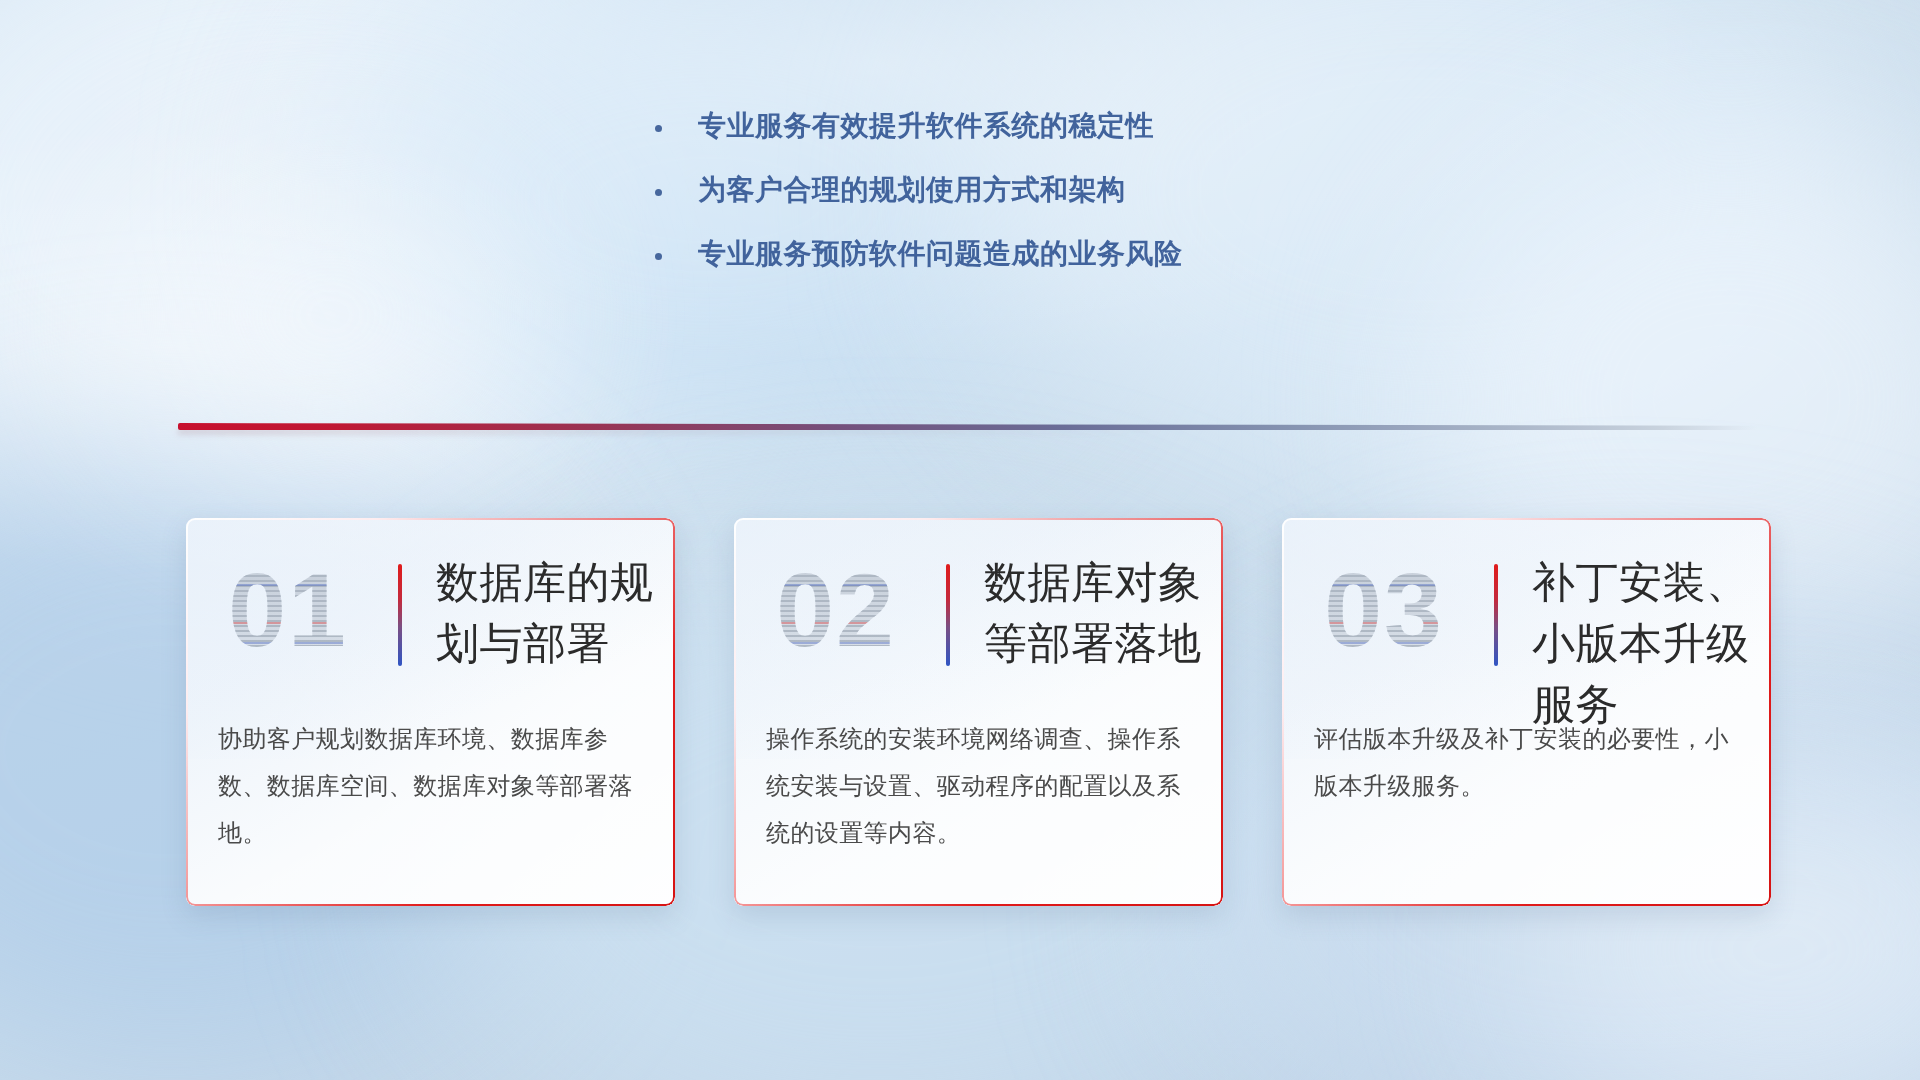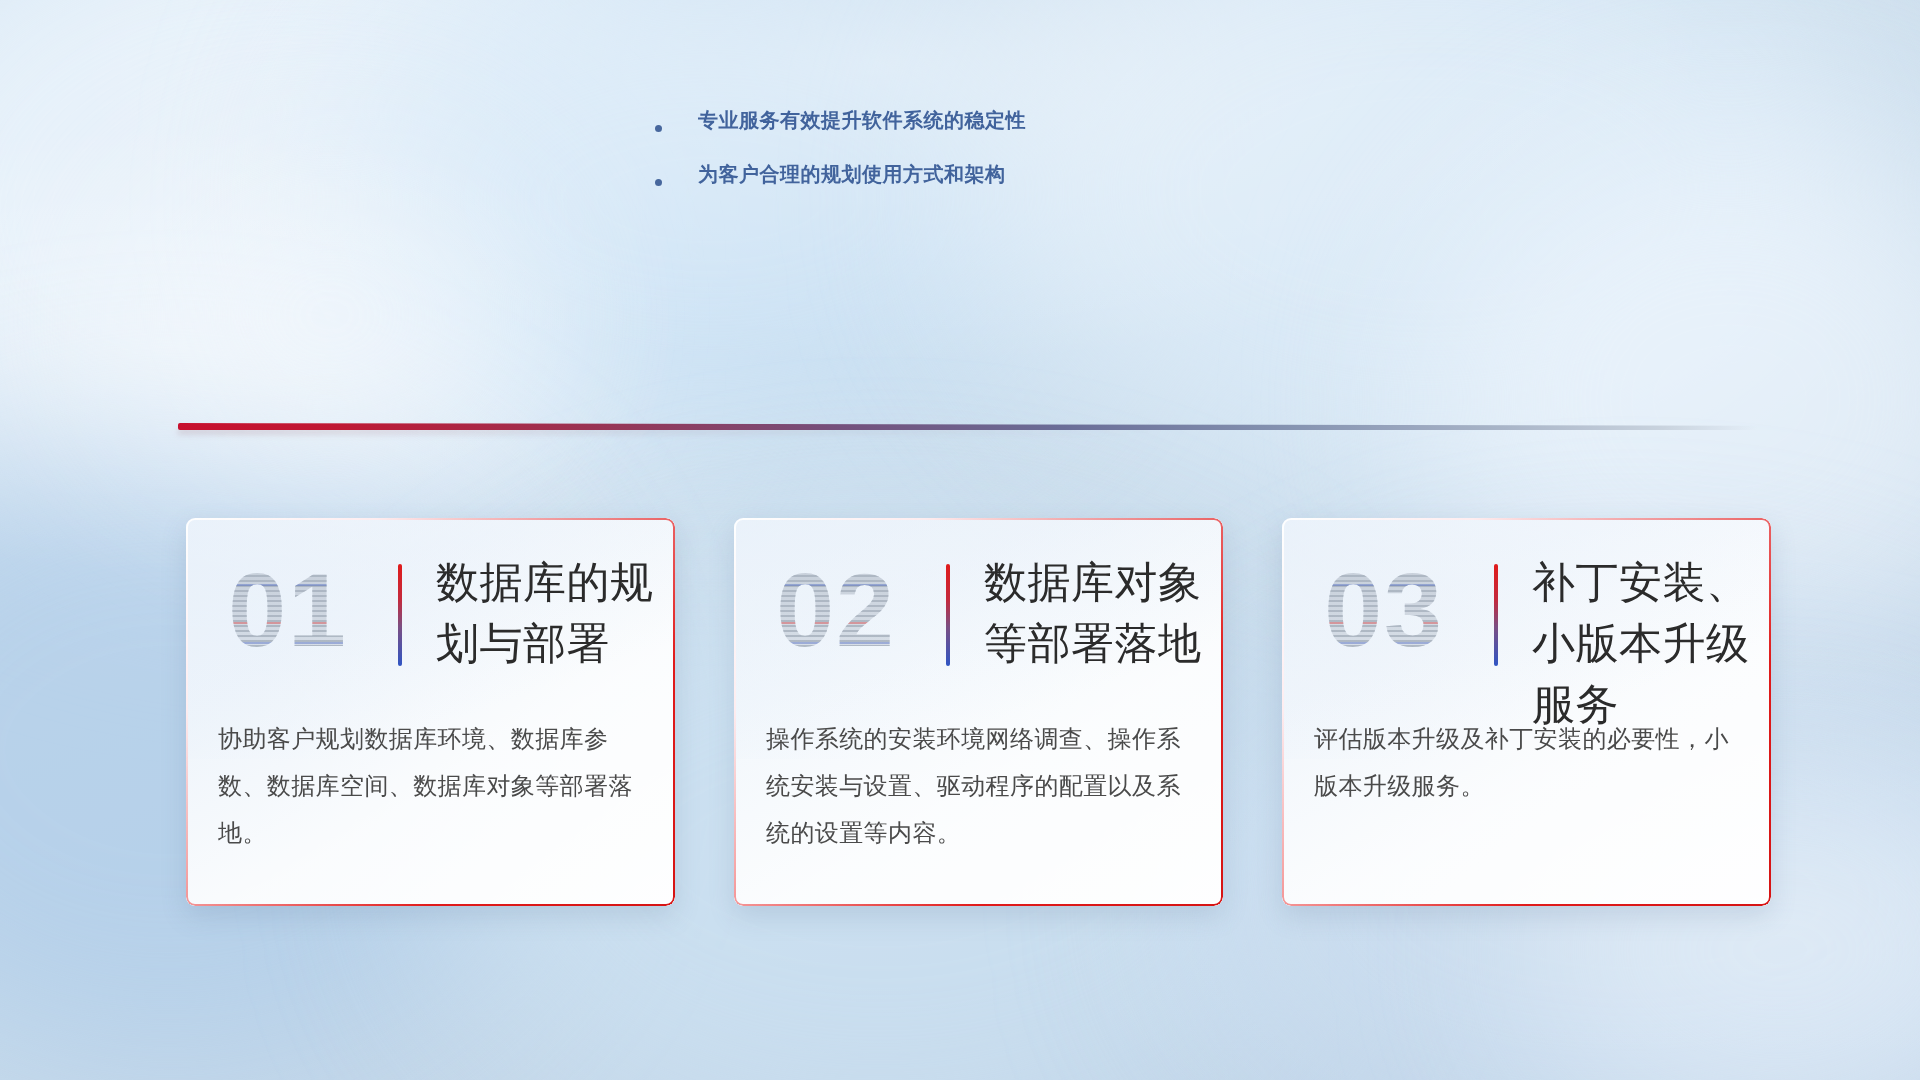--- a/index.html
+++ b/index.html
@@ -35,21 +35,21 @@
   }
 
   
   .bullets{position:absolute;left:655px;top:108px;width:820px;}
   .bullet-row{display:flex;align-items:flex-start;margin-bottom:28px;}
   .bullet-dot{
     width:7px;height:7px;border-radius:50%;background:#47679d;
     margin-top:17px;margin-right:36px;flex:0 0 auto;
   }
   .bullet-text{
-    font-size:20px;line-height:1.28;color:#41639c;letter-spacing:.5px;
+    font-size:28px;line-height:1.28;color:#41639c;letter-spacing:.5px;
     font-weight:600;white-space:nowrap;
   }
 
   
   .divider-wrap{position:absolute;left:178px;top:419px;width:1580px;height:16px;}
   .divider{
     position:absolute;left:0;top:4px;width:100%;height:7px;
     background:linear-gradient(90deg,#c7102e 0%,#bf1834 10%,#9a3353 26%,#74507c 42%,#6a6d97 56%,#8492b0 70%,#a9b5c8 84%,#c9d3de 94%,rgba(210,220,230,0) 100%);
     clip-path:polygon(0 0,100% 38%,100% 100%,0 100%);
     border-radius:2px;
@@ -149,20 +149,24 @@
 
   <div class="bullets">
     <div class="bullet-row">
       <span class="bullet-dot"></span>
       <span class="bullet-text">专业服务有效提升软件系统的稳定性</span>
     </div>
     <div class="bullet-row">
       <span class="bullet-dot"></span>
       <span class="bullet-text">为客户合理的规划使用方式和架构</span>
     </div>
+    <div class="bullet-row">
+      <span class="bullet-dot"></span>
+      <span class="bullet-text">专业服务预防软件问题造成的业务风险</span>
+    </div>
   </div>
 
   <div class="divider-wrap">
     <div class="divider-shadow"></div>
     <div class="divider"></div>
   </div>
 
   <div class="cards">
 
     <div class="card c1">

